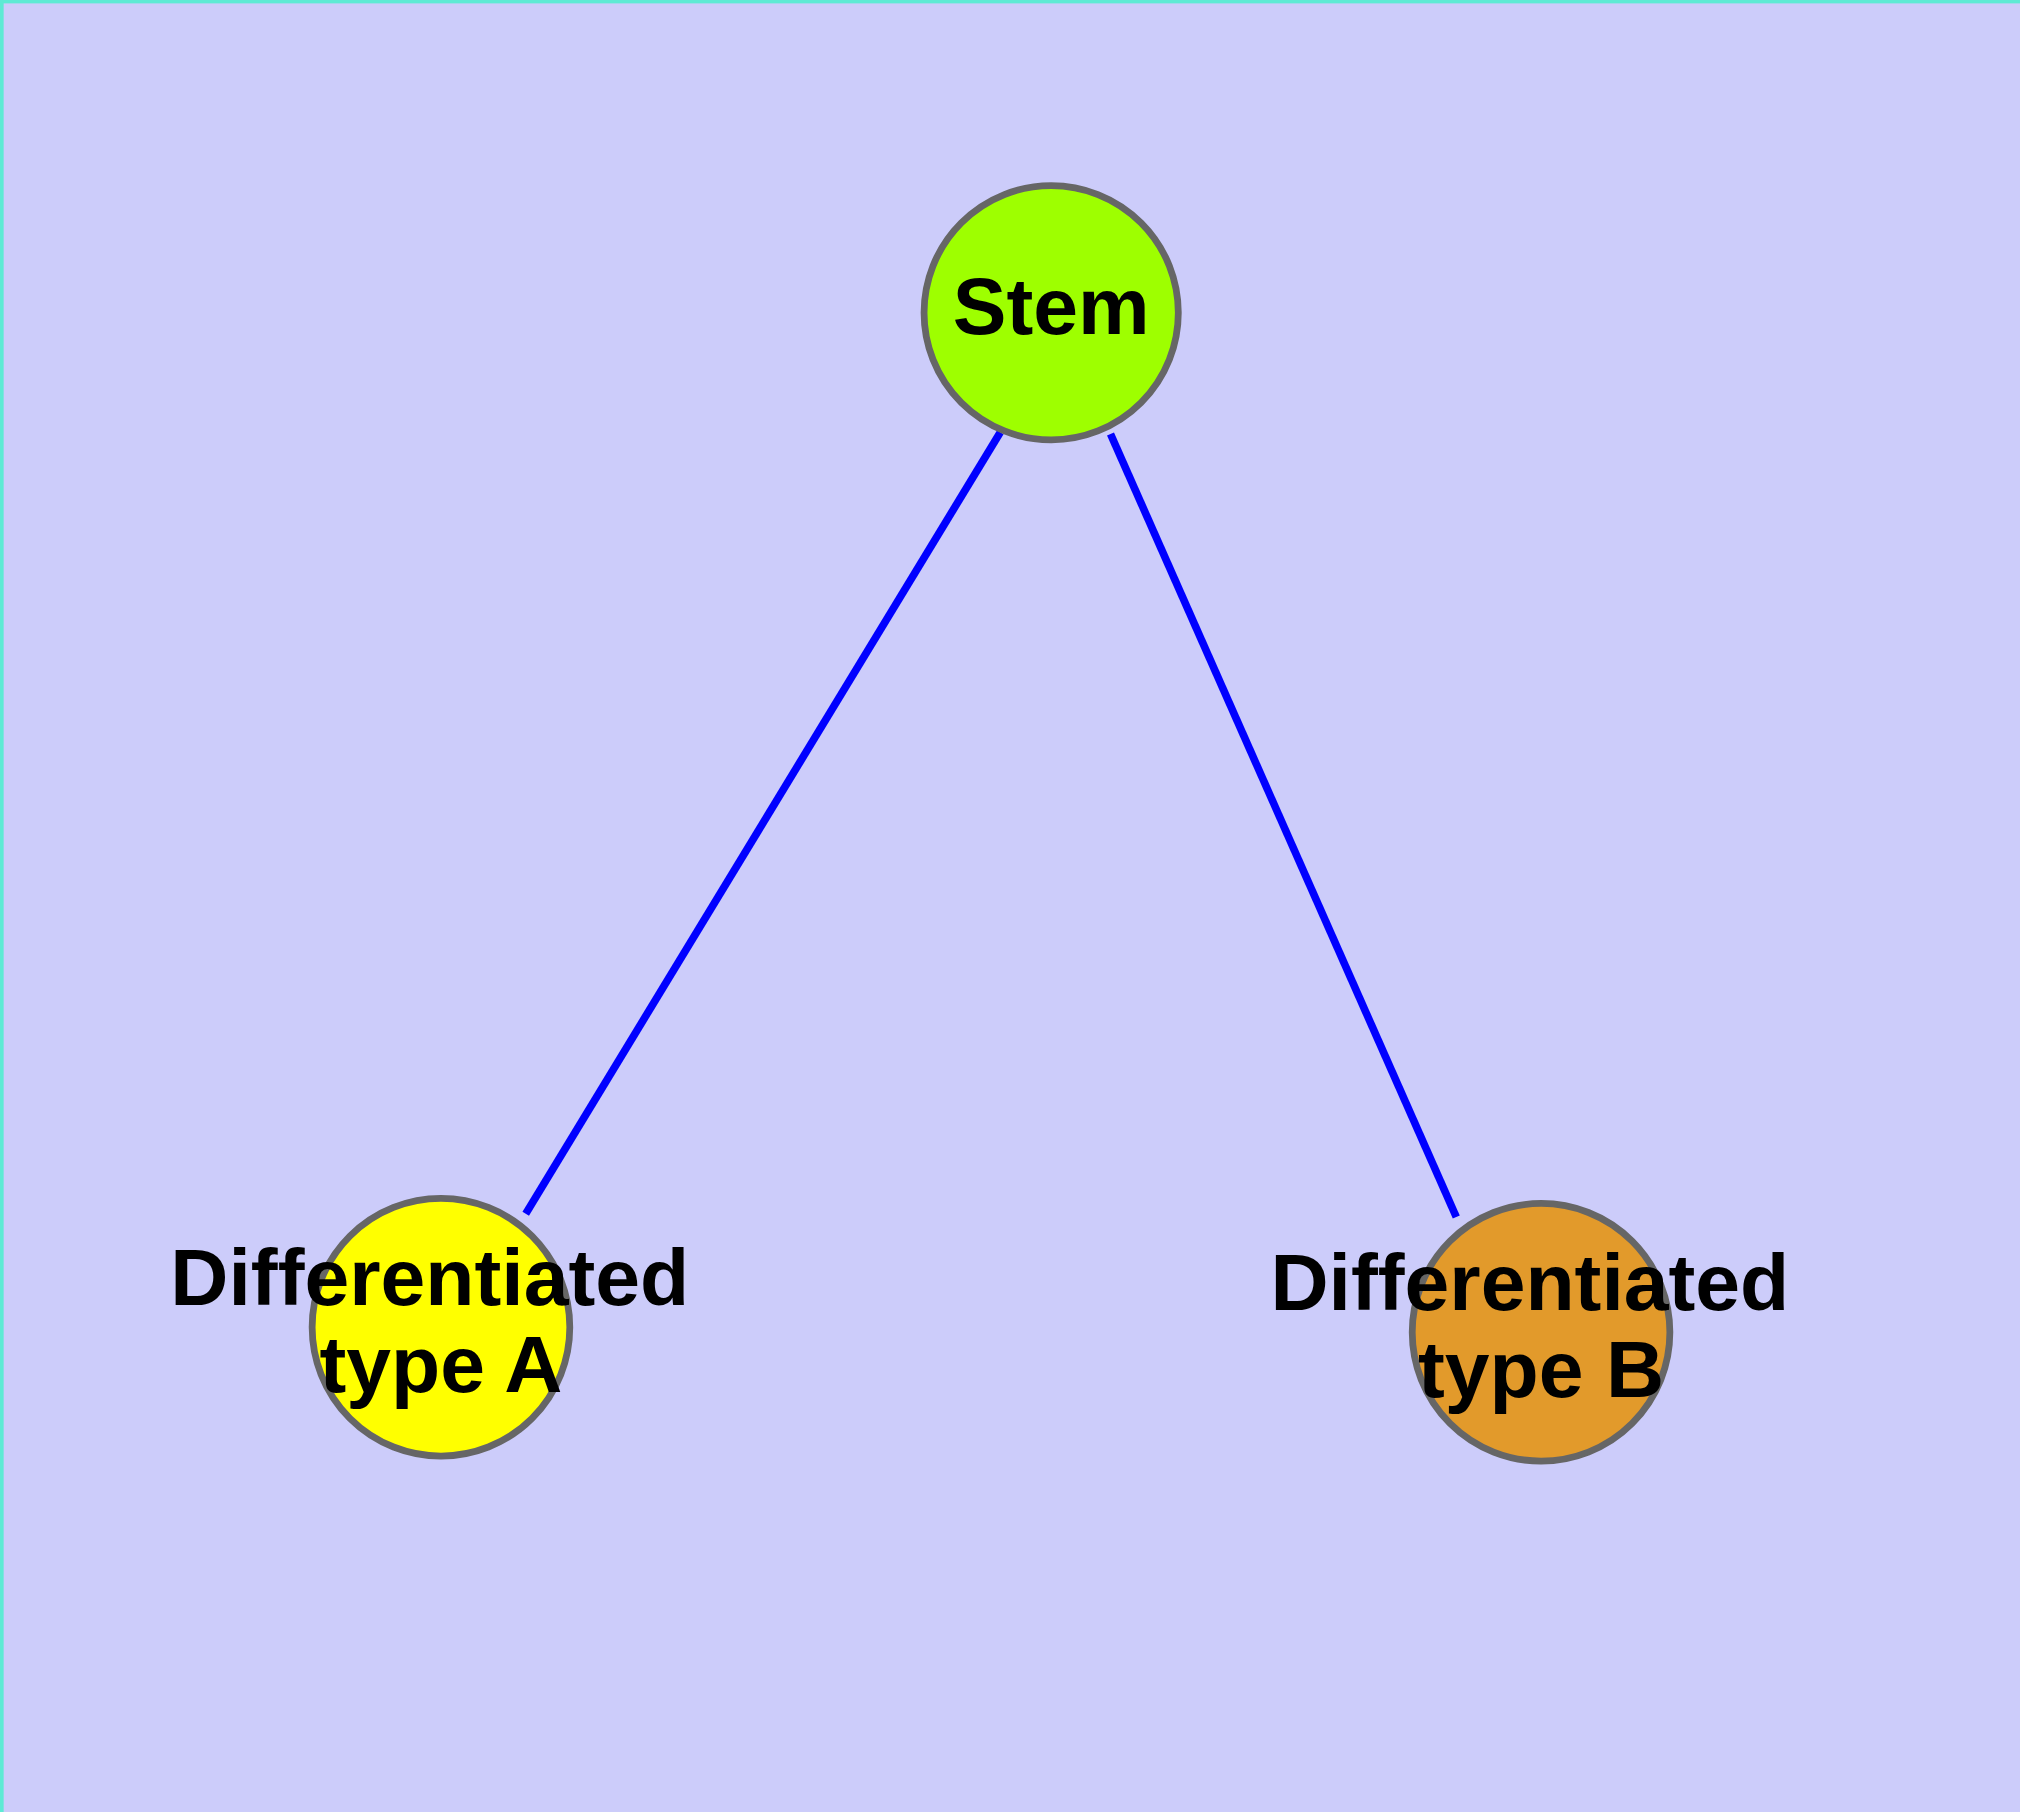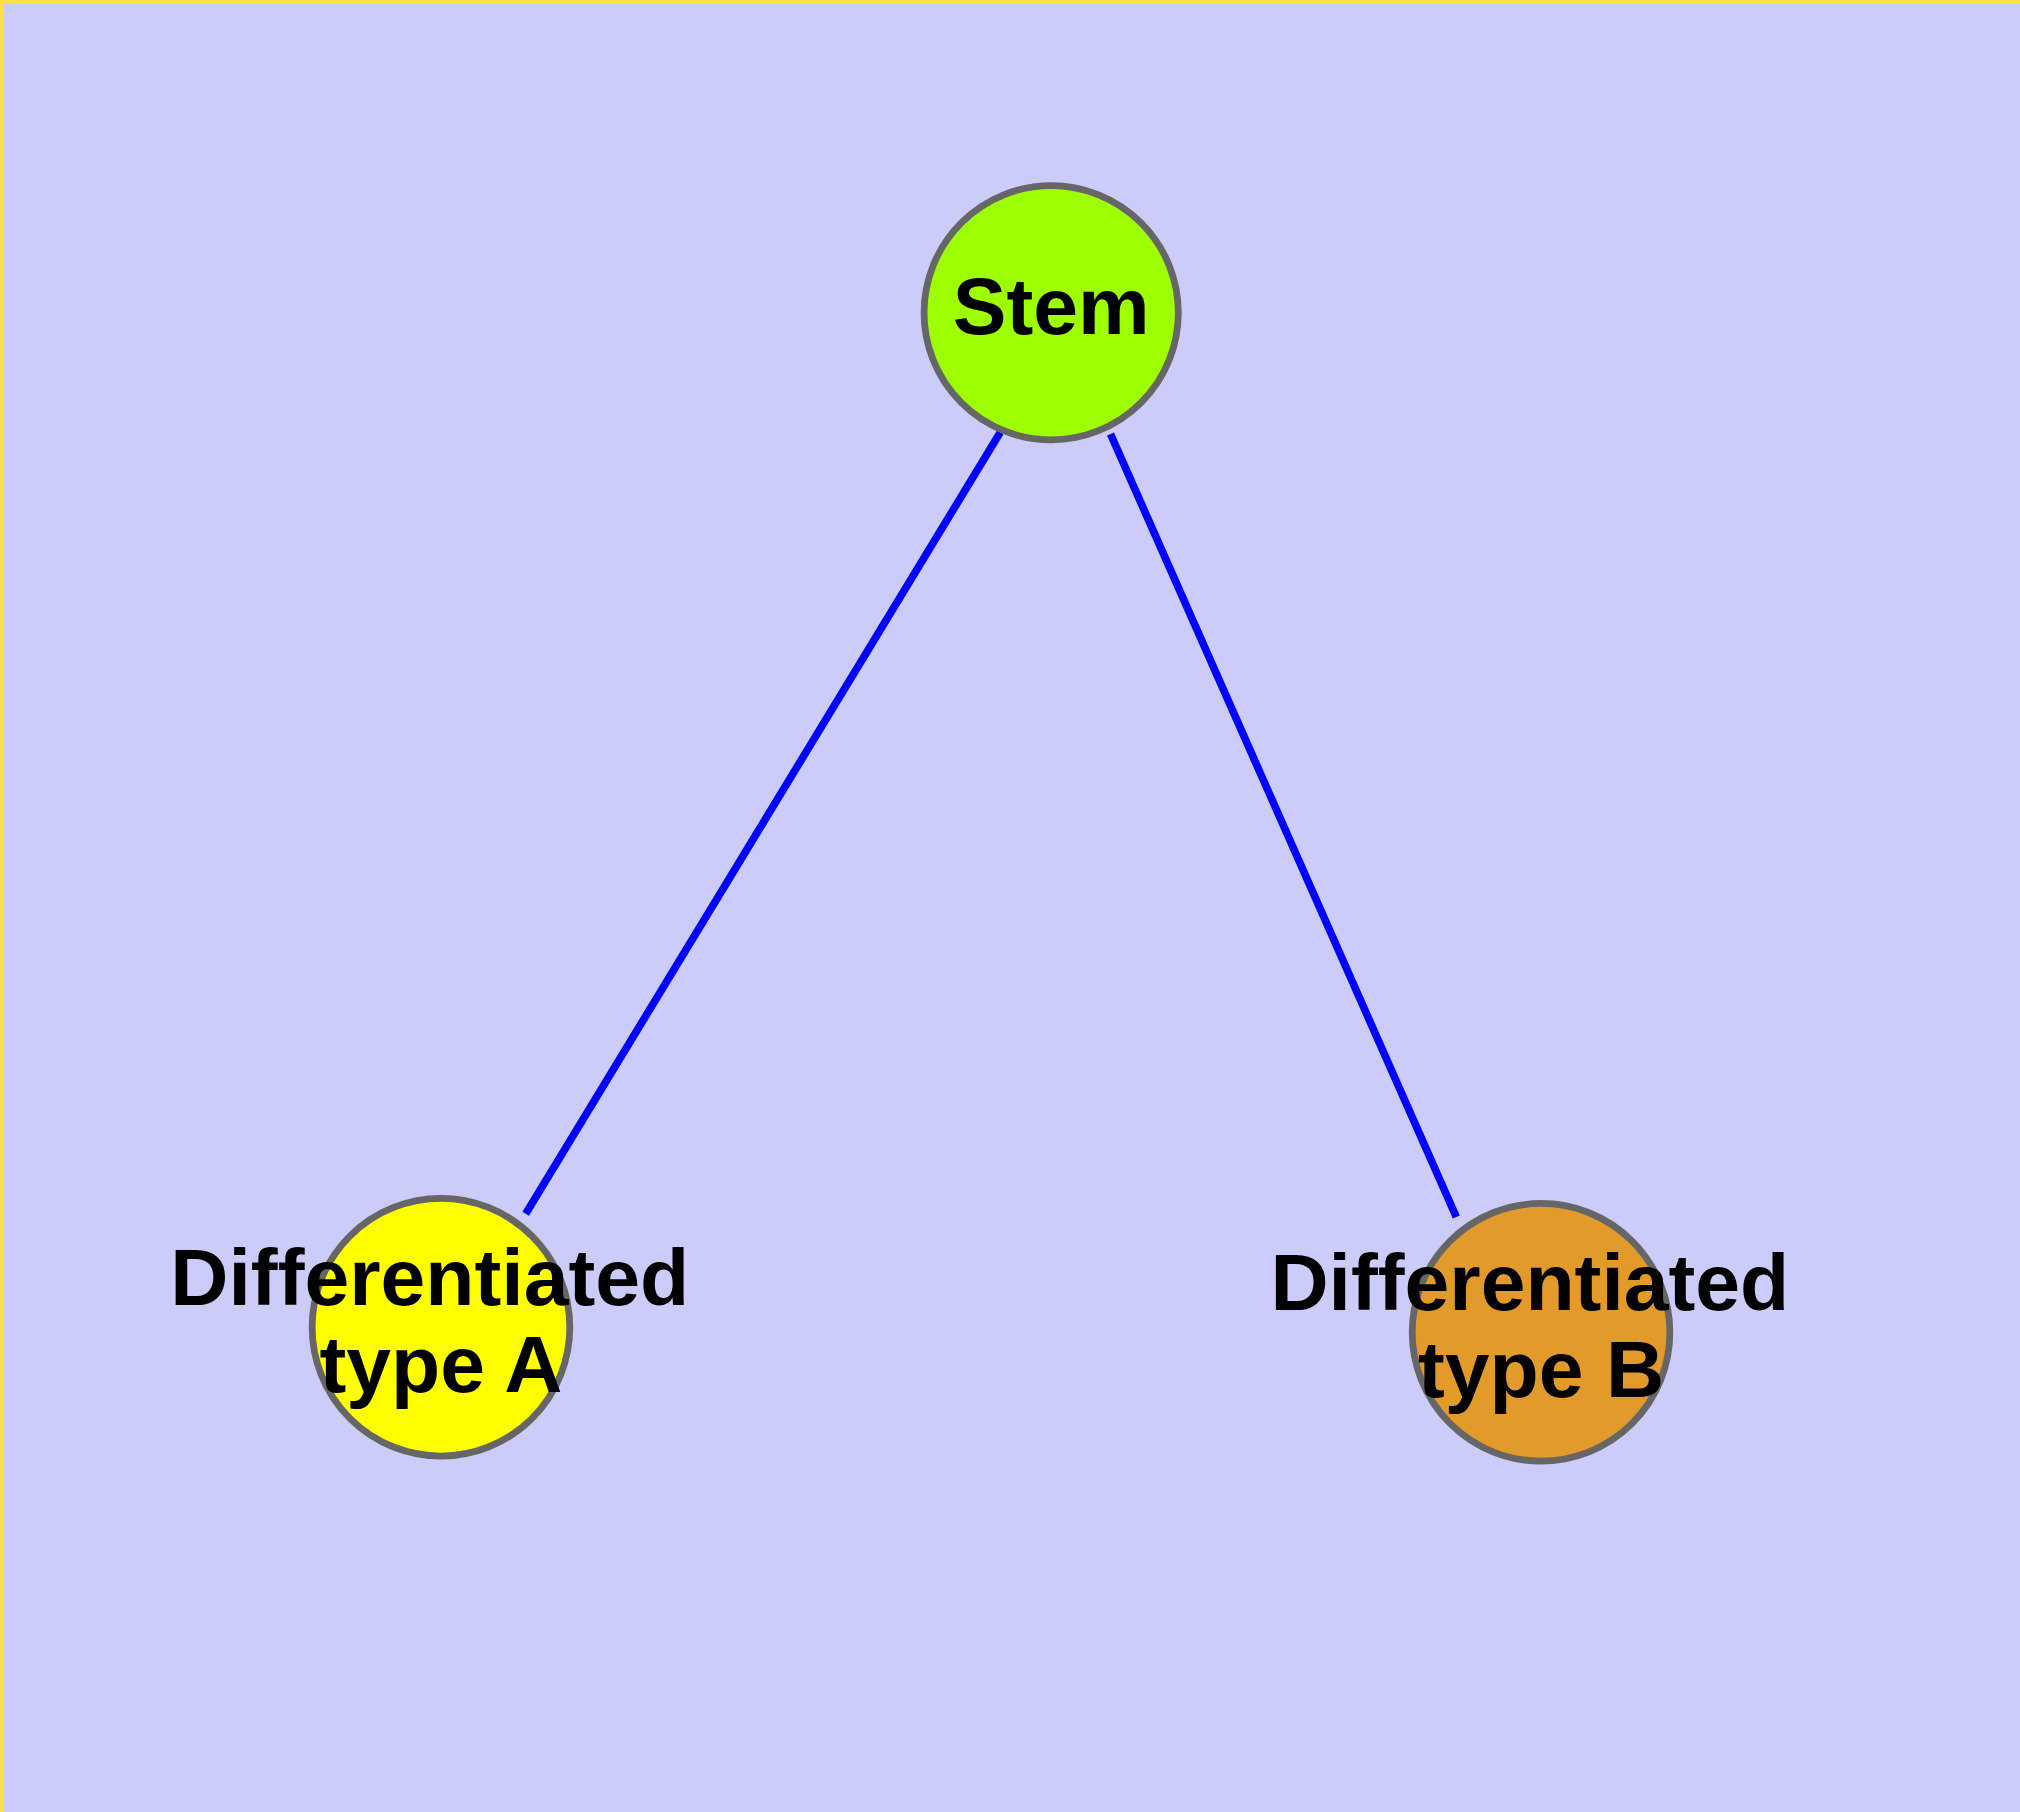--- a/index.html
+++ b/index.html
@@ -11,21 +11,21 @@
   body {
     width: 2021px;
     height: 1812px;
     overflow: hidden;
     font-family: "Liberation Sans", sans-serif;
   }
   #graph-canvas {
     position: relative;
     width: 2021px;
     height: 1812px;
-    background: #fde047;
+    background: #5eead4;
   }
   #graph-svg {
     position: absolute;
     top: 0;
     left: 0;
     width: 2021px;
     height: 1812px;
     display: block;
   }
   .node-label {

